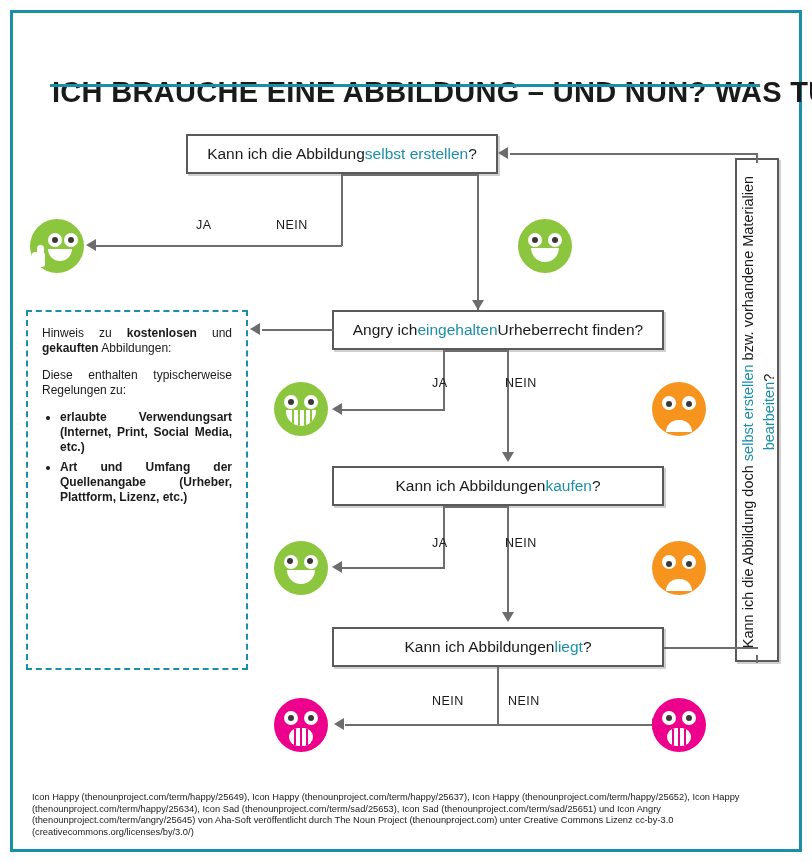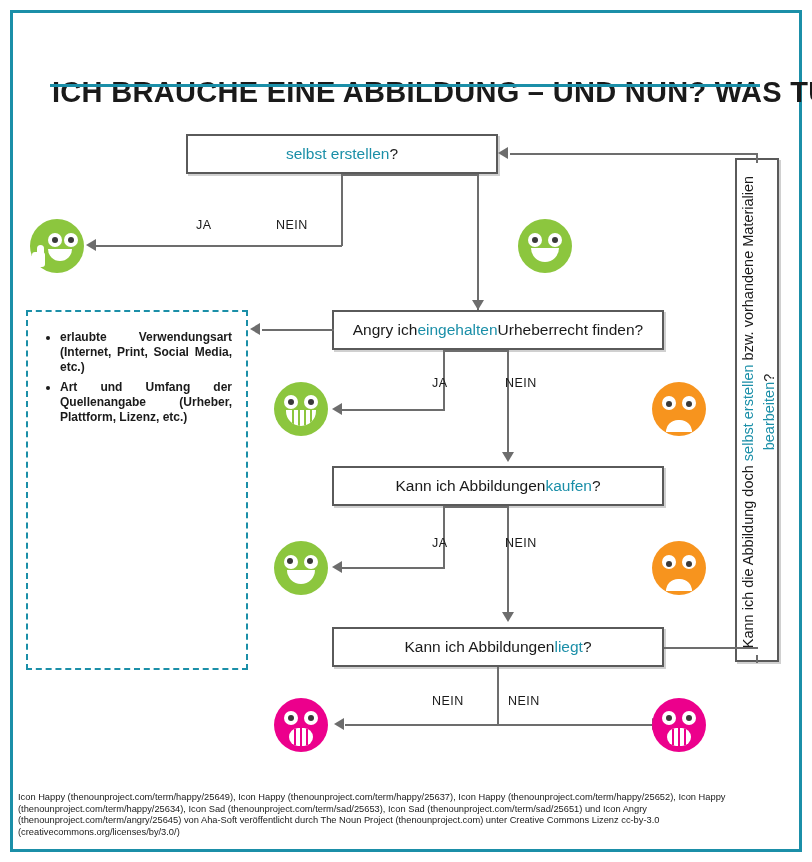--- a/index.html
+++ b/index.html
@@ -234,38 +234,39 @@
   }
   .thumb .up {
     position: absolute; left: 5px; top: 0;
     width: 7px; height: 11px; border-radius: 4px 4px 0 0;
     background: #ffffff;
   }
 
   
   .credits {
     position: absolute;
-    left: 18px;
+    left: 32px;
     top: 792px;
     width: 760px;
     font-size: 9.3px;
     line-height: 11.6px;
     color: #1a1a1a;
   }
 </style>
 </head>
 <body>
 
 <div class="page">
   <div class="frame"></div>
 
   <div class="title">ICH BRAUCHE EINE ABBILDUNG – UND NUN? WAS TUN?</div>
   <div class="title-rule"></div>
 
   <div class="node" id="node-create">
+    <span>Kann ich die Abbildung </span>
       <span class="hl">selbst erstellen</span>
       <span>?</span>
   </div>
 
   <div class="node" id="node-free">
     <span>Angry ich </span>
       <span class="hl">eingehalten</span>
       <span> Urheberrecht finden?</span>
   </div>
 
@@ -283,20 +284,24 @@
 
   <div class="vnote">
     <div class="vnote-text">
       <div>
         <span>Kann ich die Abbildung doch </span><span class="hl">selbst erstellen</span><span> bzw. vorhandene Materialien </span><span class="hl">bearbeiten</span><span>?</span>
       </div>
     </div>
   </div>
 
   <div class="infobox">
+    <p>
+      <span>Hinweis zu </span><span class="b">kostenlosen</span><span> und </span><span class="b">gekauften</span><span> Abbildungen:</span>
+    </p>
+    <p>Diese enthalten typischerweise Regelungen zu:</p>
     <ul>
       <li>erlaubte Verwendungsart (Internet, Print, Social Media, etc.)</li>
       <li>Art und Umfang der Quellenangabe (Urheber, Plattform, Lizenz, etc.)</li>
     </ul>
   </div>
 
   <div class="ln lh" style="left:510px; top:153px; width:248px;"></div>
   <div class="ln lv" style="left:756px; top:153px; height:10px;"></div>
   <div class="arrow arrow-left" style="left:498px; top:147px;"></div>
 

